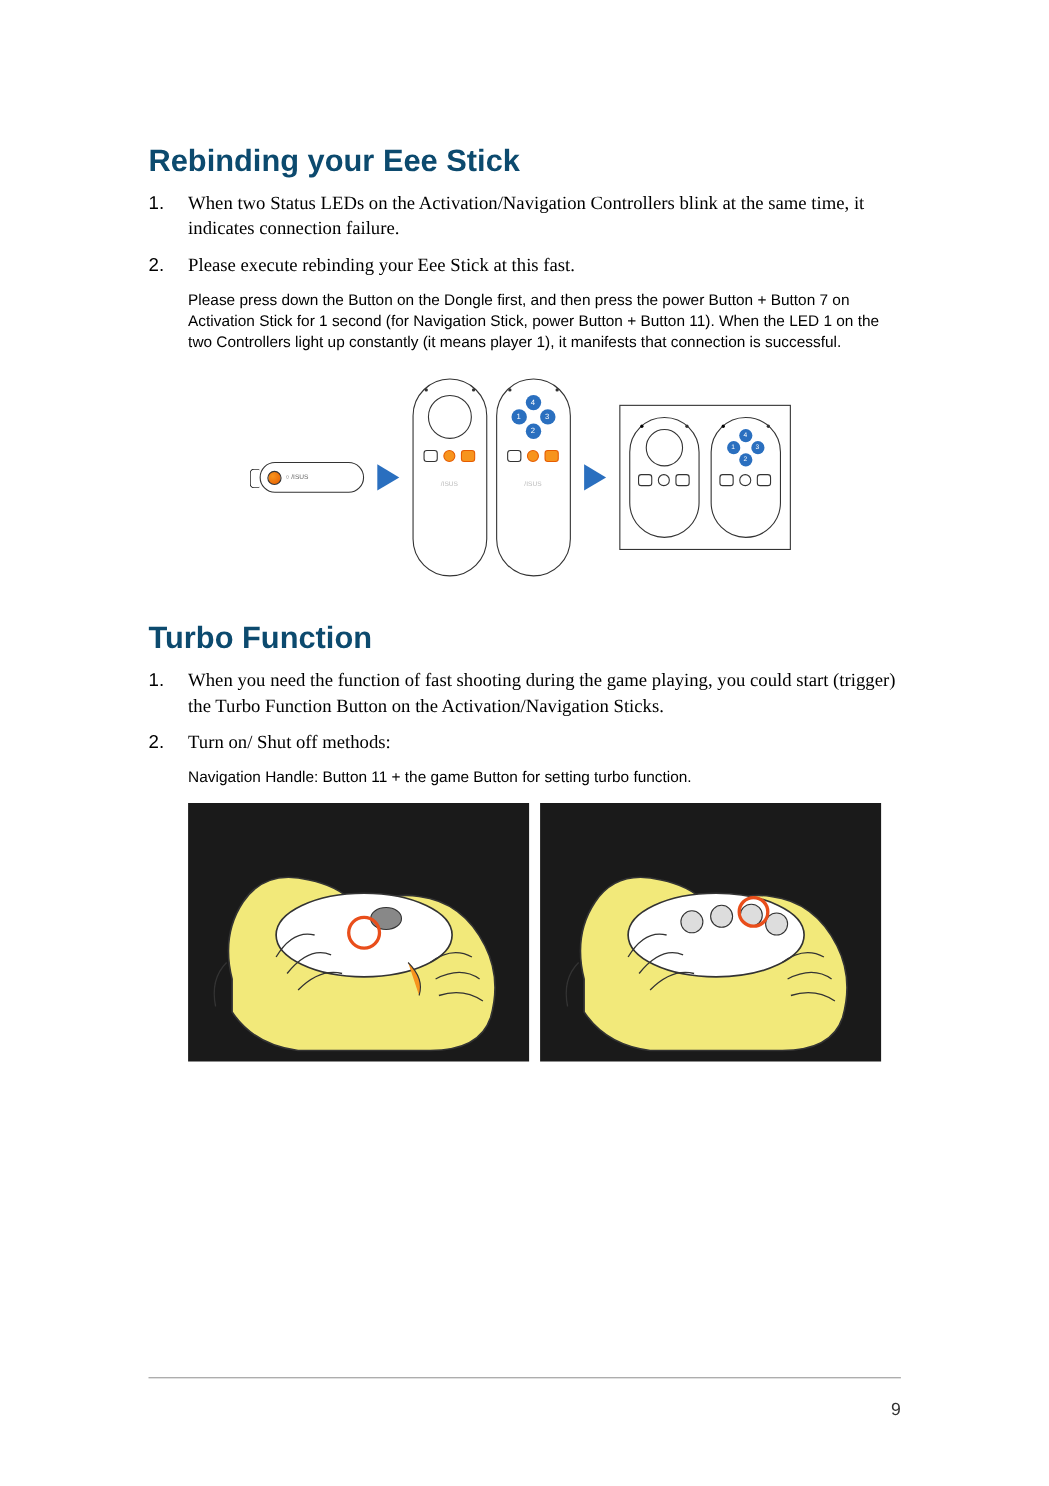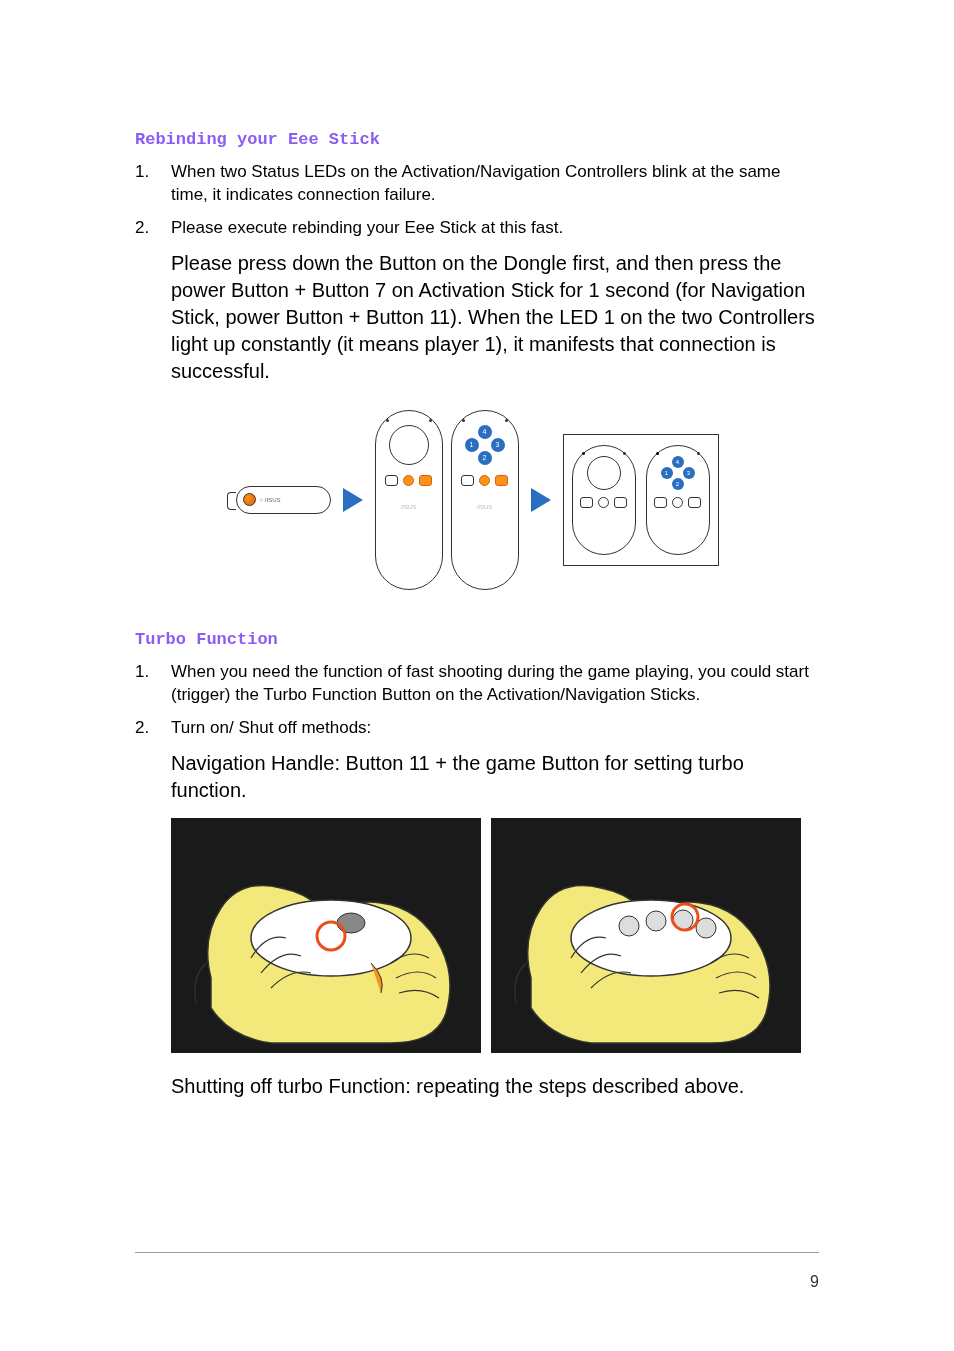--- a/index.html
+++ b/index.html
@@ -9,41 +9,41 @@
     }
     body {
       font-family: Arial, Helvetica, sans-serif;
       background: #ffffff;
       width: 954px;
       height: 1351px;
       padding: 130px 135px 60px 135px;
       position: relative;
     }
     .section-title {
-      font-size: 17px;
+      font-size: 28px;
       font-weight: bold;
       margin-bottom: 12px;
-      color: #8b5cf6;
-      font-family: Liberation Mono, monospace;
+      color: #0c4a6e;
     }
     .list-item {
       display: flex;
       font-size: 17px;
       line-height: 1.35;
       margin-bottom: 10px;
     }
     .list-num {
       width: 36px;
       flex-shrink: 0;
     }
     .list-text {
       flex: 1;
+      font-family: Liberation Serif, serif;
     }
     .list-subtext {
-      font-size: 20px;
+      font-size: 14px;
       line-height: 1.35;
       margin-left: 36px;
       margin-bottom: 10px;
     }
     .diagram-row {
       display: flex;
       align-items: center;
       justify-content: center;
       gap: 8px;
       margin: 25px 0 40px 0;
@@ -354,19 +354,18 @@
         <circle cx="192" cy="102" r="10" fill="#ddd" stroke="#333"></circle>
         <circle cx="215" cy="110" r="10" fill="#ddd" stroke="#333"></circle>
         <circle cx="194" cy="99" r="13" fill="none" stroke="#e94e1b" stroke-width="3"></circle>
         <path d="M80,140 Q95,115 115,120 M90,155 Q110,130 130,138 M100,170 Q120,150 140,155" fill="none" stroke="#333" stroke-width="1.2"></path>
         <path d="M220,145 Q240,130 258,140 M225,160 Q248,148 265,160 M228,175 Q250,168 268,180" fill="none" stroke="#333" stroke-width="1.2"></path>
         <path d="M35,145 Q20,160 25,185" fill="none" stroke="#333" stroke-width="1.2"></path>
       </svg>
     </div>
   </div>
 
-  <div class="list-subtext">Shutting off turbo Function: repeating the steps described above.</div>
 </div>
 
 <div class="page-footer">
   <div class="footer-line"></div>
   <div class="page-num">9</div>
 </div>
 
 </body></html>

